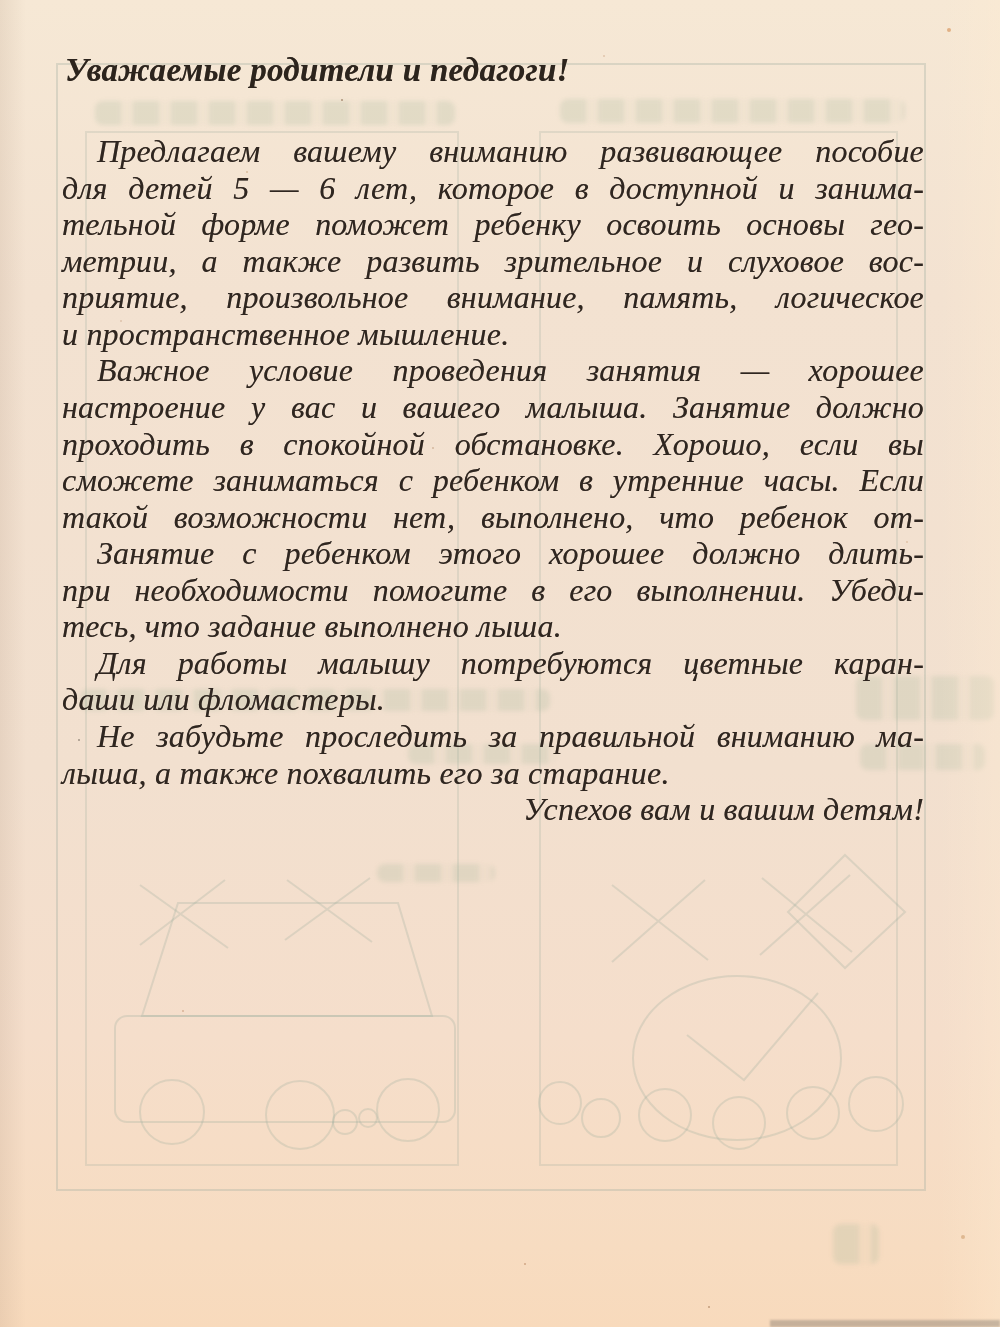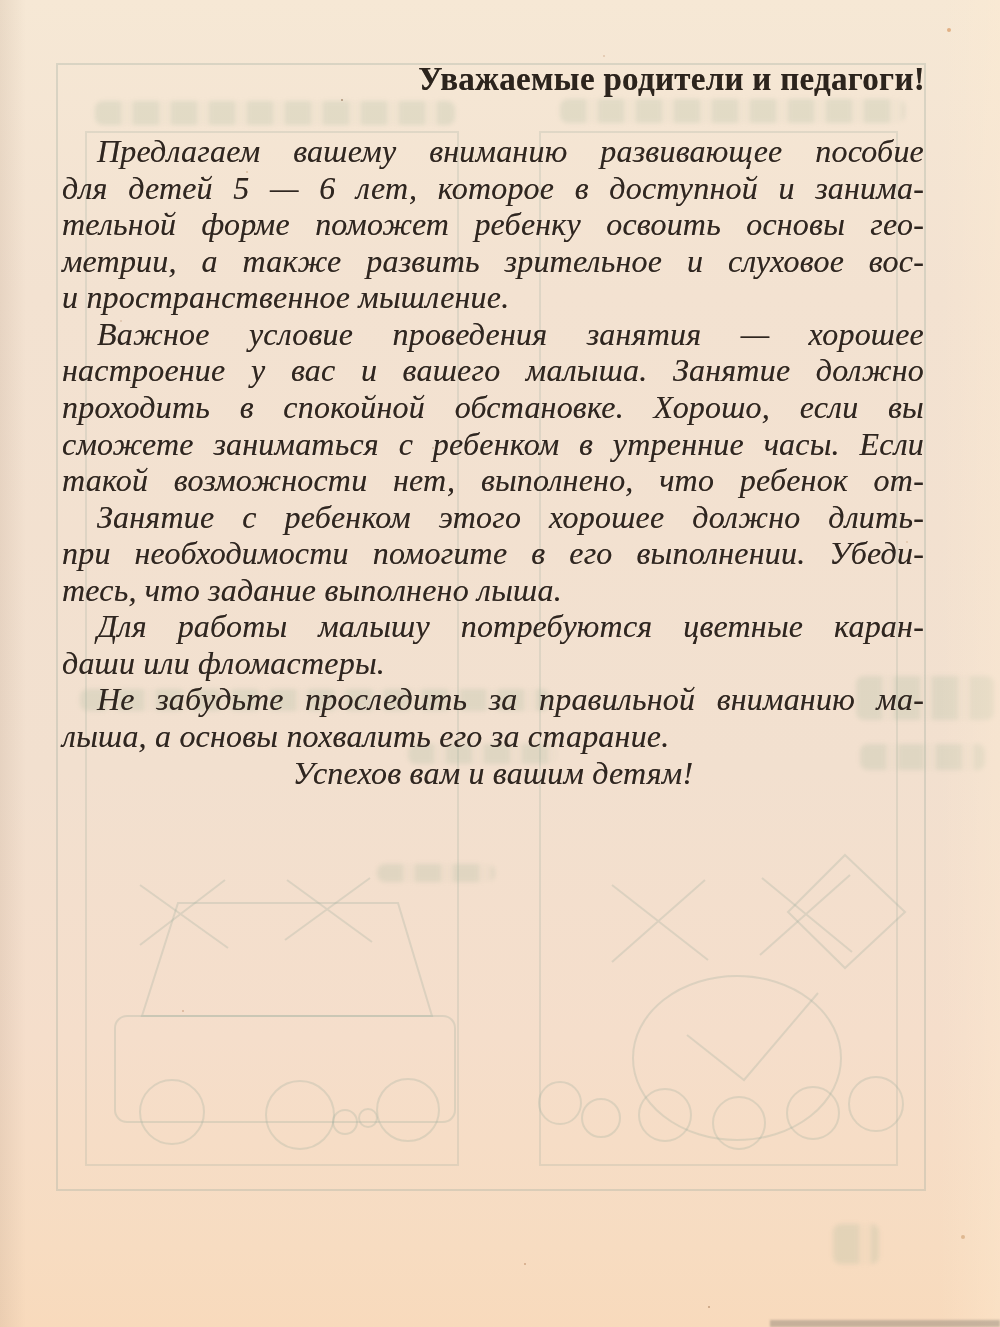--- a/index.html
+++ b/index.html
@@ -48,38 +48,38 @@
       708px 1306px 0 0 rgba(142,96,60,.5),
       182px 1010px 0 0 rgba(172,112,72,.4),
       246px 171px 0 0 rgba(182,132,82,.4),
       906px 541px 0 0 rgba(192,142,92,.35),
       432px 447px 0 0 rgba(152,102,62,.35),
       603px 55px 0 0 rgba(182,132,92,.35),
       120px 320px 0 0 rgba(172,122,82,.3);
   }
   
   .title {
-    position:absolute; left:65px; top:61px; width:860px;
-    text-align:right;
-    font-weight: bold;
+    position:absolute; left:65px; top:52px; width:860px;
+    text-align:left;
+    font-style: italic; font-weight: bold;
     font-size: 33px; letter-spacing: 0.3px;
     color:#2c241d;
     text-shadow: 0 0 0.6px rgba(44,36,29,0.55);
   }
   .textblock {
     position:absolute; left:62px; top:133px; width:862px;
     font-style: italic;
     font-size: 32px; letter-spacing: 0.2px;
     color:#2f2620;
     text-shadow: 0 0 0.6px rgba(47,38,32,0.5);
   }
   .ln { line-height: 36.57px; height: 36.57px; white-space: normal; }
   .j { text-align: justify; text-align-last: justify; text-justify: inter-word; }
   .ind { padding-left: 35px; }
-  .center { text-align: center; }
+  .center { text-align: right; }
 </style>
 </head>
 <body>
 
 <div class="page">
 
   <svg class="ghost-svg" width="1000" height="1327" viewBox="0 0 1000 1327" fill="none" stroke="#97a99b" stroke-width="2">
     <g stroke-opacity="0.30">
       <rect x="57" y="64" width="868" height="1126"></rect>
       <rect x="86" y="132" width="372" height="1033" stroke-opacity="0.22"></rect>
@@ -126,38 +126,39 @@
   <div class="bottom-edge"></div>
 
   <div class="title">Уважаемые родители и педагоги!</div>
 
   <div class="textblock">
     <div>
       <div class="ln j ind">Предлагаем вашему вниманию развивающее пособие</div>
       <div class="ln j">для детей 5 — 6 лет, которое в доступной и занима-</div>
       <div class="ln j">тельной форме поможет ребенку освоить основы гео-</div>
       <div class="ln j">метрии, а также развить зрительное и слуховое вос-</div>
+      <div class="ln j">приятие, произвольное внимание, память, логическое</div>
       <div class="ln">и пространственное мышление.</div>
     </div>
     <div>
       <div class="ln j ind">Важное условие проведения занятия — хорошее</div>
       <div class="ln j">настроение у вас и вашего малыша. Занятие должно</div>
       <div class="ln j">проходить в спокойной обстановке. Хорошо, если вы</div>
       <div class="ln j">сможете заниматься с ребенком в утренние часы. Если</div>
       <div class="ln j">такой возможности нет, выполнено, что ребенок от-</div>
     </div>
     <div>
       <div class="ln j ind">Занятие с ребенком этого хорошее должно длить-</div>
       <div class="ln j">при необходимости помогите в его выполнении. Убеди-</div>
       <div class="ln">тесь, что задание выполнено лыша.</div>
     </div>
     <div>
       <div class="ln j ind">Для работы малышу потребуются цветные каран-</div>
       <div class="ln">даши или фломастеры.</div>
     </div>
     <div>
       <div class="ln j ind">Не забудьте проследить за правильной вниманию ма-</div>
-      <div class="ln">лыша, а основы похвалить его за старание.</div>
+      <div class="ln">лыша, а также похвалить его за старание.</div>
     </div>
     <div class="ln center">Успехов вам и вашим детям!</div>
   </div>
 
 </div>
 
 </body></html>

